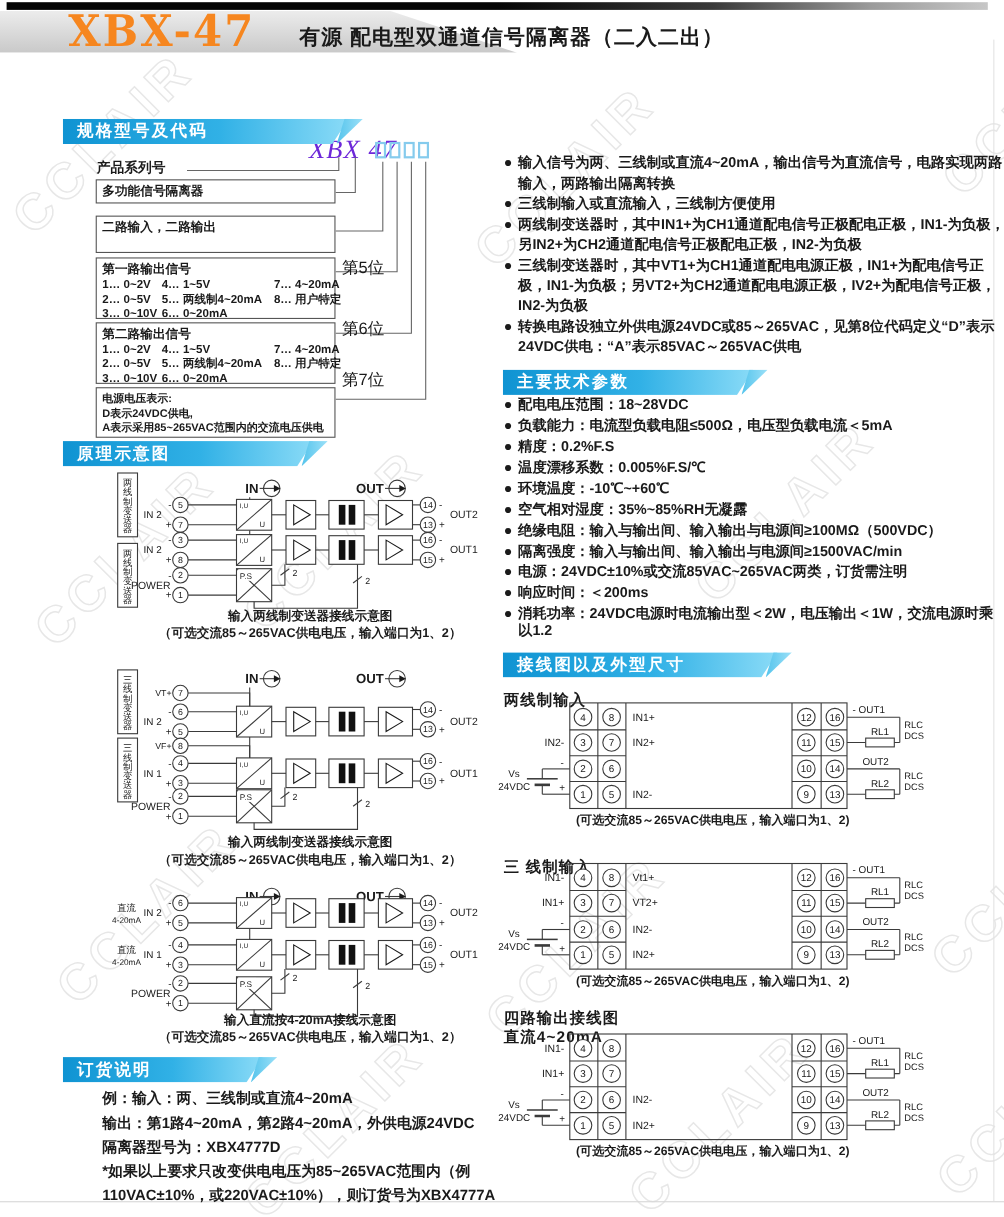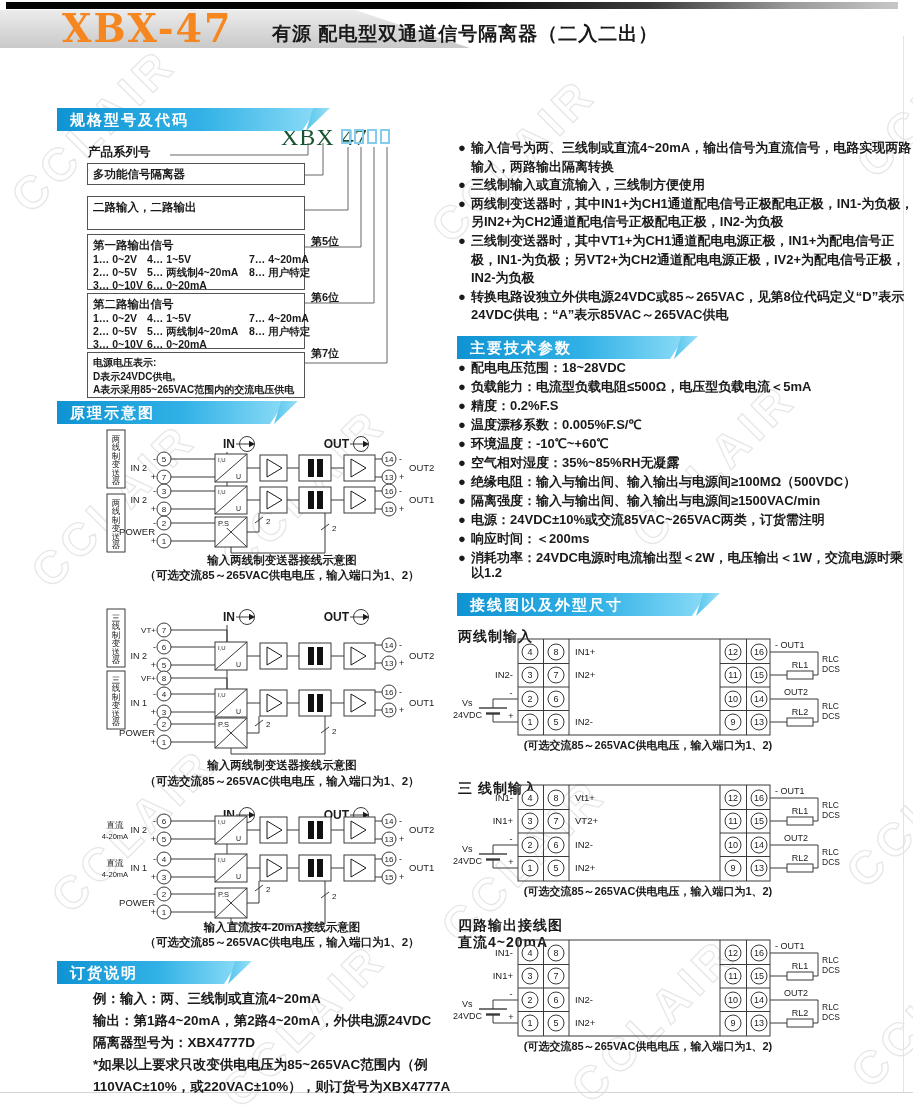--- a/index.html
+++ b/index.html
@@ -11,30 +11,30 @@
   .swoosh{left:0;top:10px;width:470px;height:38px;background:linear-gradient(180deg,#ececec,#c9c9c9);clip-path:polygon(0 0,355px 0,470px 100%,0 100%);}
   .logo{left:62px;top:5px;font-family:"DejaVu Serif","Liberation Serif",serif;font-weight:bold;font-size:38px;letter-spacing:2px;color:#f6861f;transform:scaleY(1.04);}
   .doc-title{left:272px;top:21px;font-size:19px;font-weight:bold;letter-spacing:1px;text-align:center;}
   
   .wm{position:absolute;font-size:46px;font-weight:bold;letter-spacing:6px;color:transparent;-webkit-text-stroke:1.3px #e7e7e7;transform:rotate(-45deg);transform-origin:left top;white-space:nowrap;z-index:0;}
   
   .banner{position:absolute;height:23px;z-index:2;}
   .banner-main{position:absolute;inset:0;background:linear-gradient(90deg,#0f93d2,#31b1e6 55%,#8adbf7);clip-path:polygon(0 0,100% 0,calc(100% - 15px) 100%,0 100%);color:#fff;font-weight:bold;font-size:15px;line-height:23px;padding-left:13px;letter-spacing:2px;}
   .banner-sliver{position:absolute;right:-13px;top:0;width:24px;height:100%;background:linear-gradient(90deg,#55c4ec,#9be0f8);clip-path:polygon(30% 0,100% 0,0 100%);}
   
-  .spec-code{left:281px;top:124px;font-family:"Liberation Serif","DejaVu Serif",serif;font-size:24px;letter-spacing:1px;color:#14532d;}
+  .spec-code{left:281px;top:124px;font-family:"Liberation Serif","DejaVu Serif",serif;font-size:24px;letter-spacing:1px;color:#6d28d9;font-style:italic;}
   .codeboxes{left:341px;top:129px;}
   .codebox{display:inline-block;width:10px;height:15px;border:2px solid #85cbed;box-sizing:border-box;margin-right:3px;vertical-align:top;}
   .series-label{left:88px;top:144px;font-size:12.5px;font-weight:bold;}
   .specbox{left:87px;width:218px;border:1px solid #555;font-weight:bold;background:#fff;box-sizing:border-box;padding:3px 5px;z-index:1;}
   .specbox .t{font-size:11.5px;line-height:15px;}
   .srow{font-size:10.5px;line-height:13px;white-space:nowrap;}
   .srow .c1{display:inline-block;width:54px;}
   .srow .c2{display:inline-block;width:102px;}
-  .poslabel{font-size:11px;font-weight:bold;z-index:1;}
+  .poslabel{font-size:15px;font-weight:normal;z-index:1;}
   
   .blist{z-index:1;}
   .bitem{position:relative;padding-left:13px;font-size:13px;font-weight:bold;}
   .bitem .bul{position:absolute;left:0;top:0;}
   #features .bitem{line-height:18.6px;}
   #params .bitem{line-height:15px;margin-bottom:4px;}
   
   .order-text{left:93px;top:988px;width:362px;font-size:13.5px;font-weight:bold;line-height:22px;z-index:1;}
   .order-text .ind{text-indent:3em;}
   
@@ -126,21 +126,21 @@
         <div class="srow"><span class="c1">3… 0~10V</span><span class="c2">6… 0~20mA</span><span class="c3"></span></div>
       </div>
   </div>
   <div class="abs specbox" style="top:352px;height:46px;font-size:10px;line-height:13.5px">
     <div>电源电压表示:</div>
     <div>D表示24VDC供电,</div>
     <div style="white-space:nowrap">A表示采用85~265VAC范围内的交流电压供电</div>
   </div>
   <div class="abs poslabel" style="left:311px;top:234px">第5位</div>
   <div class="abs poslabel" style="left:311px;top:290px">第6位</div>
-  <div class="abs poslabel" style="left:311px;top:346px">第7位</div>
+  <div class="abs poslabel" style="left:311px;top:336px">第7位</div>
 
   <svg id="pr0" width="360" height="158" style="left:95px;top:428px">
       <rect x="12" y="2" width="18" height="58" fill="#fff" stroke="#3a3a3a" stroke-width="1"></rect>
       <text x="21" y="14" font-size="8.5" text-anchor="middle" fill="#1a1a1a">两</text>
       <text x="21" y="22.4" font-size="8.5" text-anchor="middle" fill="#1a1a1a">线</text>
       <text x="21" y="30.8" font-size="8.5" text-anchor="middle" fill="#1a1a1a">制</text>
       <text x="21" y="39.2" font-size="8.5" text-anchor="middle" fill="#1a1a1a">变</text>
       <text x="21" y="47.6" font-size="8.5" text-anchor="middle" fill="#1a1a1a">送</text>
       <text x="21" y="56" font-size="8.5" text-anchor="middle" fill="#1a1a1a">器</text>
       <rect x="12" y="66" width="18" height="58" fill="#fff" stroke="#3a3a3a" stroke-width="1"></rect>

